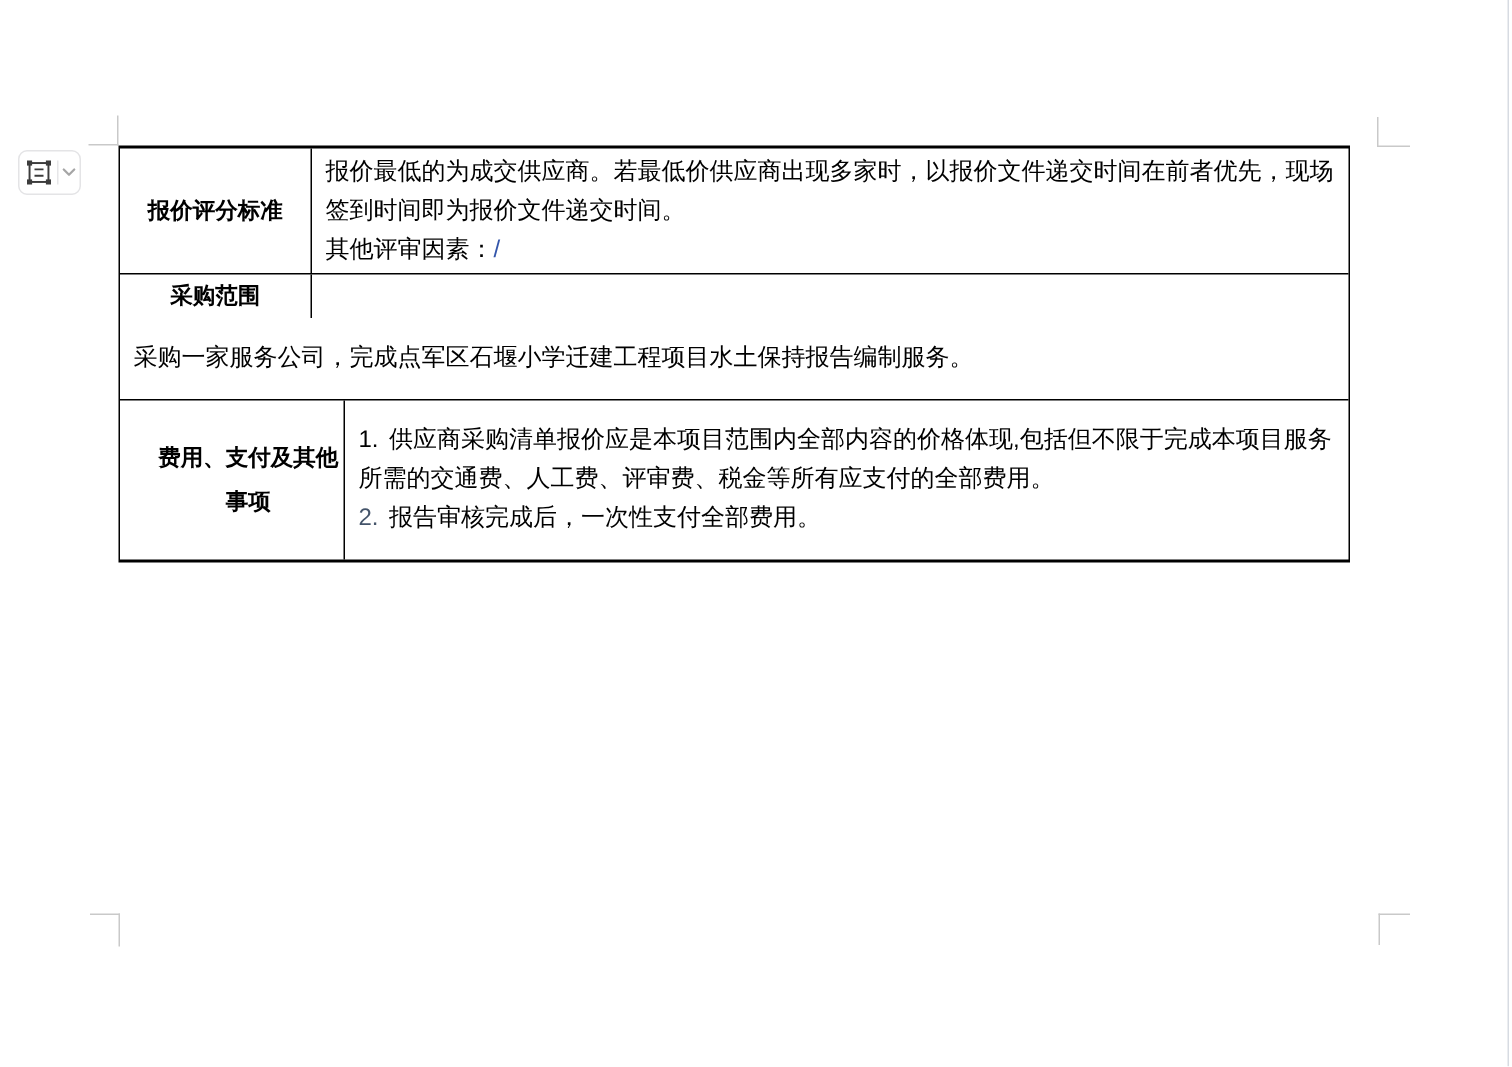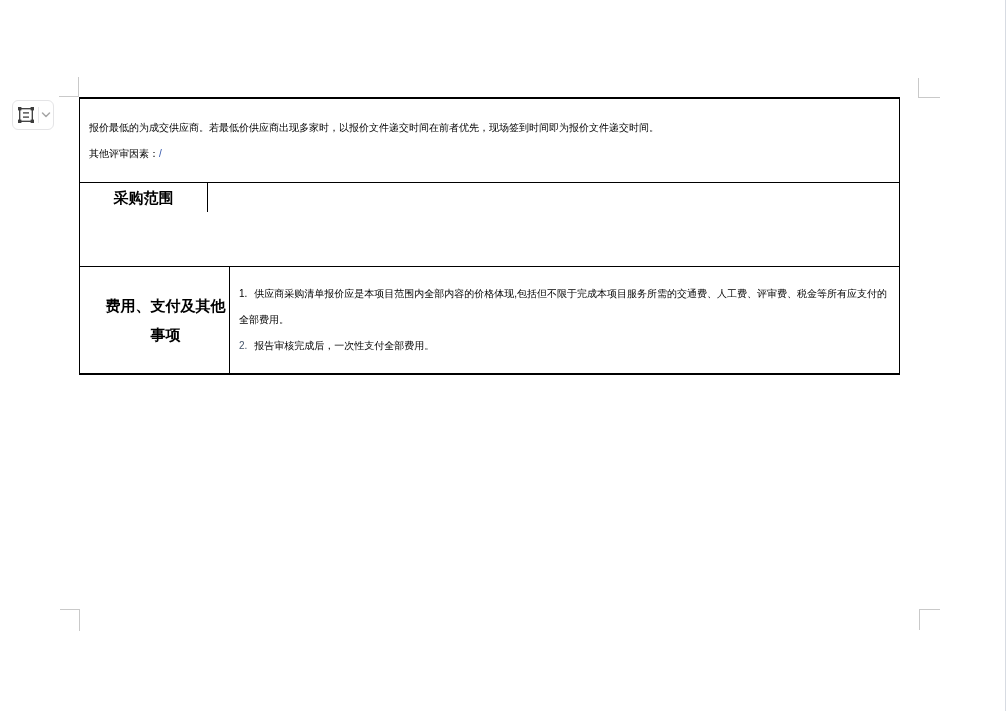--- a/index.html
+++ b/index.html
@@ -40,21 +40,21 @@
 
   .cell-label {
     width: 128px; border-right: 1px solid #000;
     display: flex; align-items: center; justify-content: center;
     text-align: center; font-weight: bold; font-size: 15px; line-height: 29px;
     padding: 0 2px;
   }
   .cell-content {
     flex: 1; padding: 3px 9px;
     display: flex; flex-direction: column; justify-content: center;
-    font-size: 10px; line-height: 26px;
+    font-size: 16px; line-height: 26px;
   }
   .cell-content p { margin: 0; }
 
   .slash { color: #3355aa; }
   .num { margin-right: 7px; }
   .num.accent { color: #44546a; }
 </style>
 </head>
 <body>
 
@@ -80,30 +80,34 @@
   <span class="chev">
     <svg width="10" height="8" viewBox="0 0 10 8">
       <polyline points="1.5,2 5,5.5 8.5,2" fill="none" stroke="#a6a6a6" stroke-width="1.5" stroke-linecap="round" stroke-linejoin="round"></polyline>
     </svg>
   </span>
 </div>
 
 <div class="doc-table">
 
   <div class="t-row r1">
+    <div class="cell-label">报价评分标准</div>
     <div class="cell-content">
       <p>报价最低的为成交供应商。若最低价供应商出现多家时，以报价文件递交时间在前者优先，现场签到时间即为报价文件递交时间。</p>
       <p>
         <span>其他评审因素：</span><span class="slash">/</span>
       </p>
     </div>
   </div>
 
   <div class="t-row r2">
     <div class="cell-label">采购范围</div>
+    <div class="cell-content">
+      <p>采购一家服务公司，完成点军区石堰小学迁建工程项目水土保持报告编制服务。</p>
+    </div>
   </div>
 
   <div class="t-row r3">
     <div class="cell-label">费用、支付及其他事项</div>
     <div class="cell-content">
       <p>
         <span class="num">1.</span><span>供应商采购清单报价应是本项目范围内全部内容的价格体现,包括但不限于完成本项目服务所需的交通费、人工费、评审费、税金等所有应支付的全部费用。</span>
       </p>
       <p>
         <span class="num accent">2.</span><span>报告审核完成后，一次性支付全部费用。</span>

